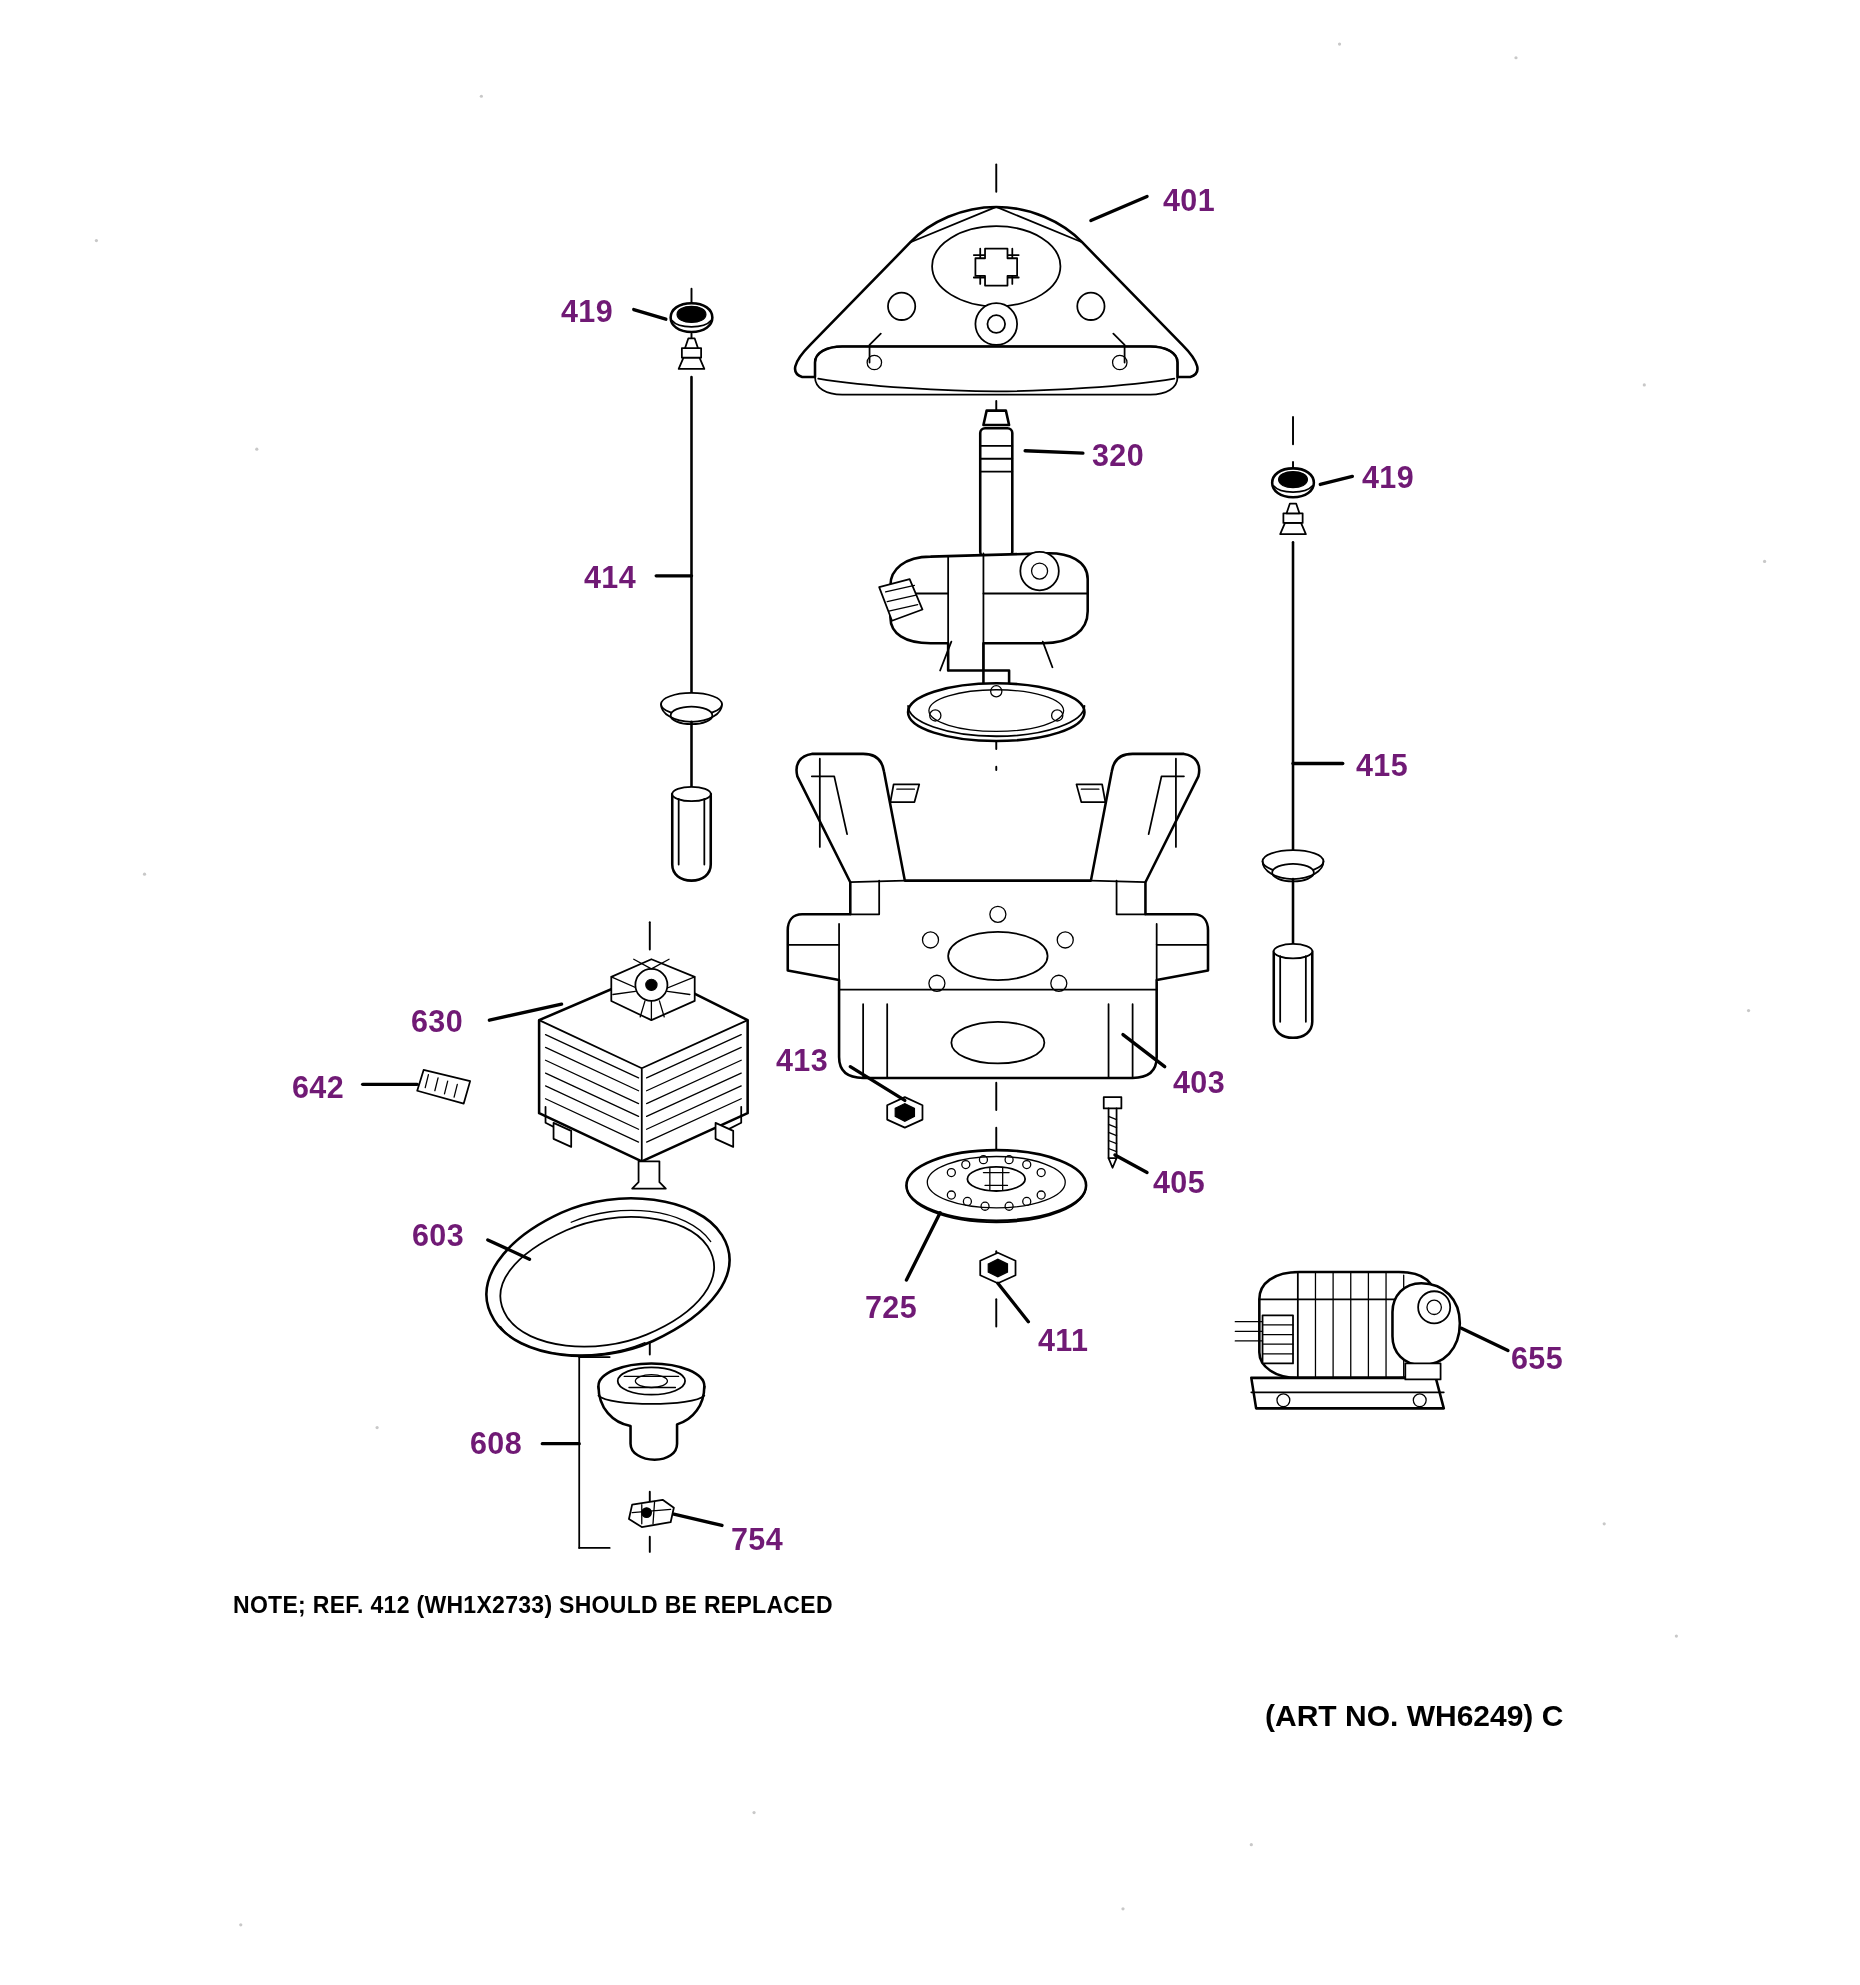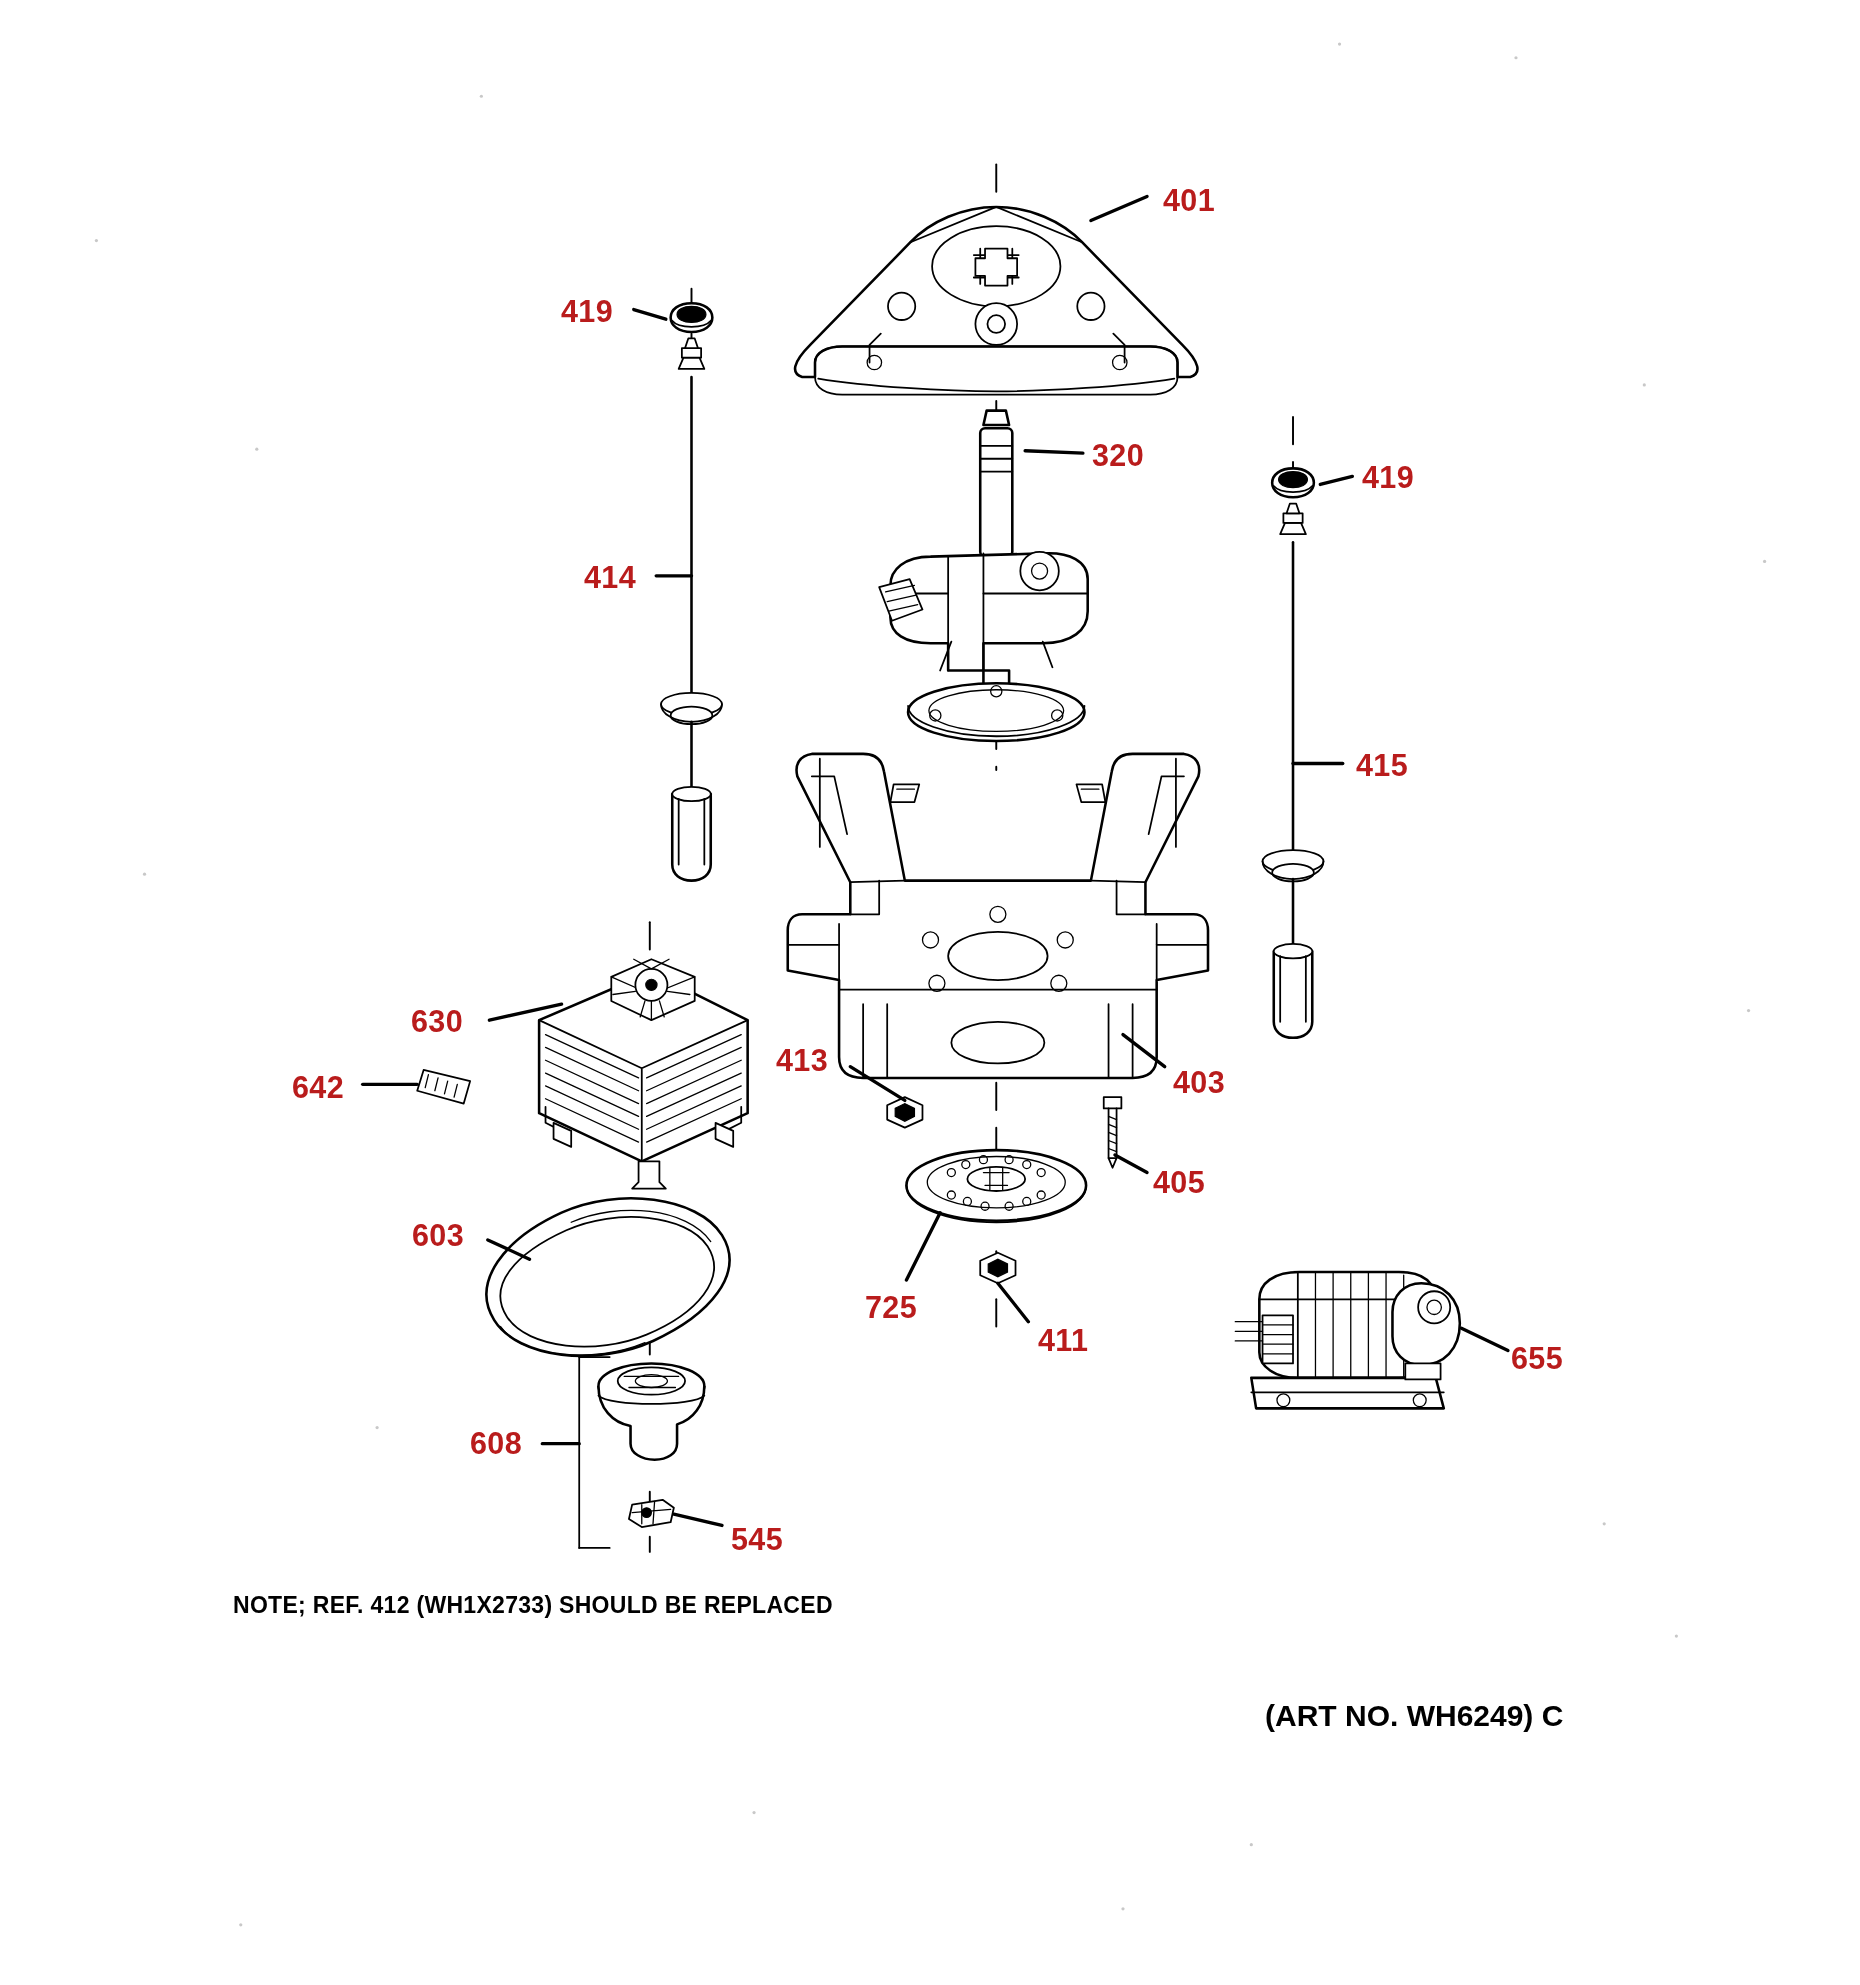--- a/index.html
+++ b/index.html
@@ -22,21 +22,21 @@
     left: 0;
     top: 0;
     width: 1861px;
     height: 1985px;
   }
   .callout {
     position: absolute;
     font-family: "Liberation Sans", sans-serif;
     font-weight: bold;
     font-size: 30.5px;
-    color: #b91c1c;
+    color: #701a75;
     white-space: nowrap;
     letter-spacing: 0.4px;
   }
   .note {
     position: absolute;
     font-family: "Liberation Sans", sans-serif;
     font-weight: bold;
     font-size: 23px;
     color: #000000;
     white-space: nowrap;
@@ -338,20 +338,20 @@
   <div class="callout" style="left:411px; top:1004px;">630</div>
   <div class="callout" style="left:776px; top:1043px;">413</div>
   <div class="callout" style="left:1173px; top:1065px;">403</div>
   <div class="callout" style="left:292px; top:1070px;">642</div>
   <div class="callout" style="left:1153px; top:1165px;">405</div>
   <div class="callout" style="left:412px; top:1218px;">603</div>
   <div class="callout" style="left:865px; top:1290px;">725</div>
   <div class="callout" style="left:1038px; top:1323px;text-align:center;">411</div>
   <div class="callout" style="left:1511px; top:1341px;">655</div>
   <div class="callout" style="left:470px; top:1426px;">608</div>
-  <div class="callout" style="left:731px; top:1522px;">545</div>
+  <div class="callout" style="left:731px; top:1522px;">754</div>
 
   <div class="note" style="left:233px; top:1592px;">NOTE; REF. 412 (WH1X2733) SHOULD BE REPLACED</div>
 
   <div class="artno" style="left:1253px; top:1699px;">(ART NO. WH6249) C</div>
 
 </div>
 
 
 </body></html>

